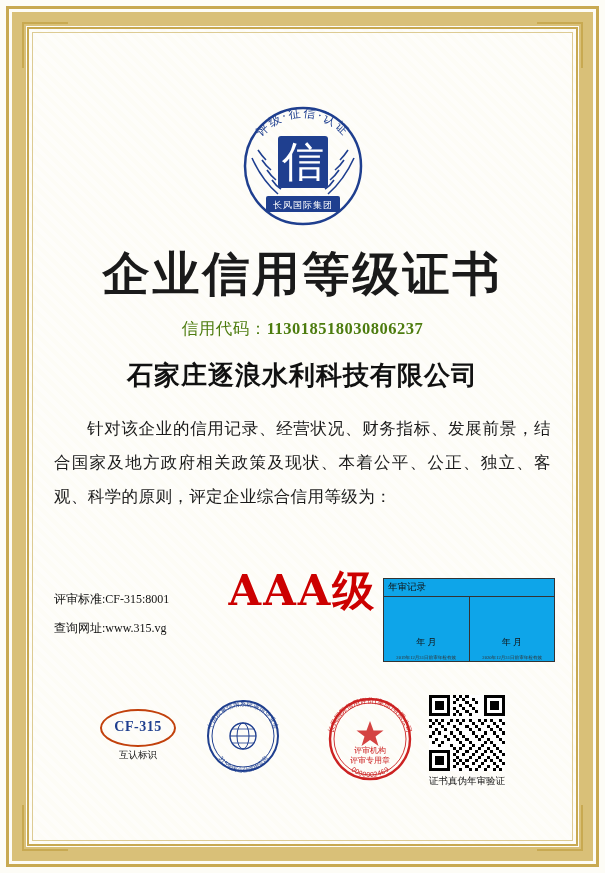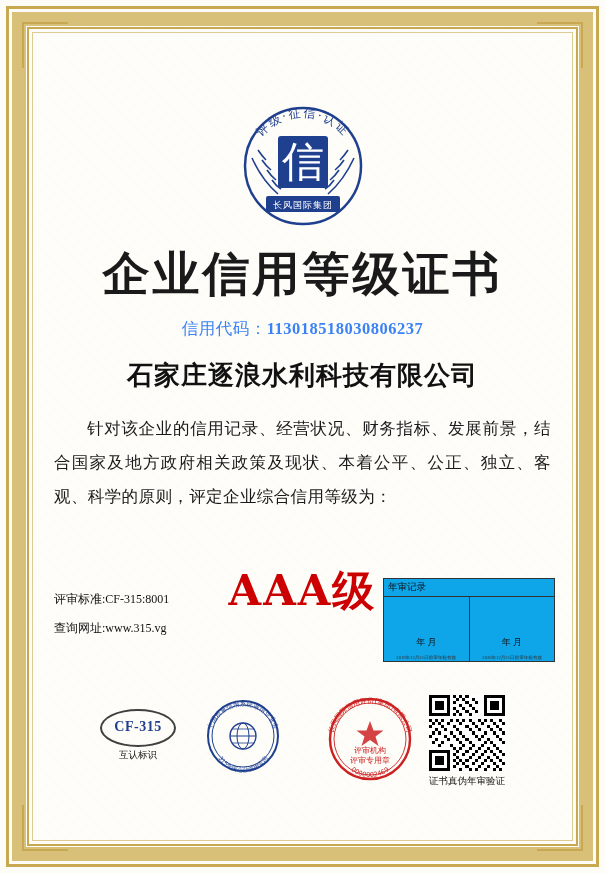--- a/index.html
+++ b/index.html
@@ -105,21 +105,21 @@
     font-family: "DejaVu Serif", "Liberation Serif", serif;
   }
 
   .credit-code {
     position: absolute;
     top: 278px;
     left: 0;
     right: 0;
     text-align: center;
     font-size: 16.5px;
-    color: #3b82f6;
+    color: #4d7c0f;
     font-weight: bold;
     letter-spacing: 0.5px;
   }
   .credit-code .label { font-weight: normal; }
 
   .company-name {
     position: absolute;
     top: 318px;
     left: 0;
     right: 0;
@@ -232,21 +232,21 @@
   }
 
   .seal-cf {
     left: 48px;
     top: 22px;
     width: 80px;
   }
   .cf-ellipse {
     width: 72px;
     height: 34px;
-    border: 2px solid #404040;
+    border: 2px solid #c2410c;
     border-radius: 50%;
     margin: 0 auto;
     position: relative;
     color: #1f3f8f;
     font-size: 14px;
     font-weight: bold;
     line-height: 32px;
     letter-spacing: 0.5px;
   }
 

